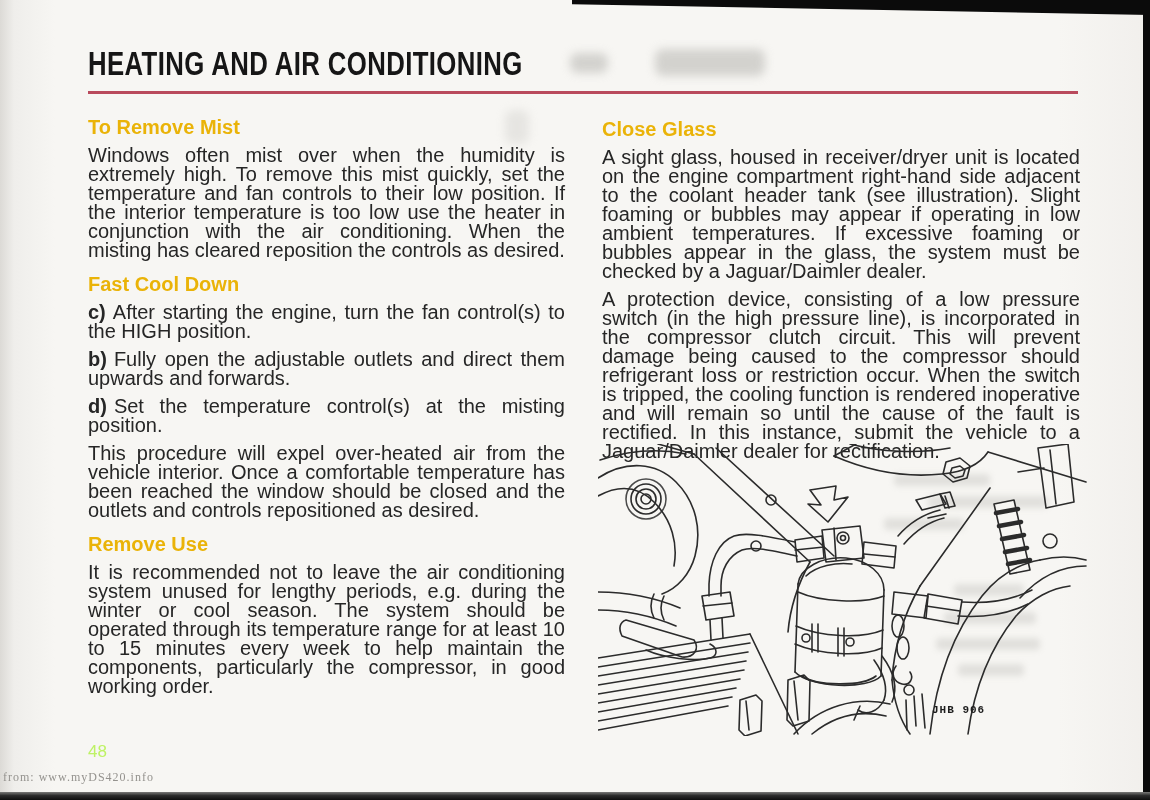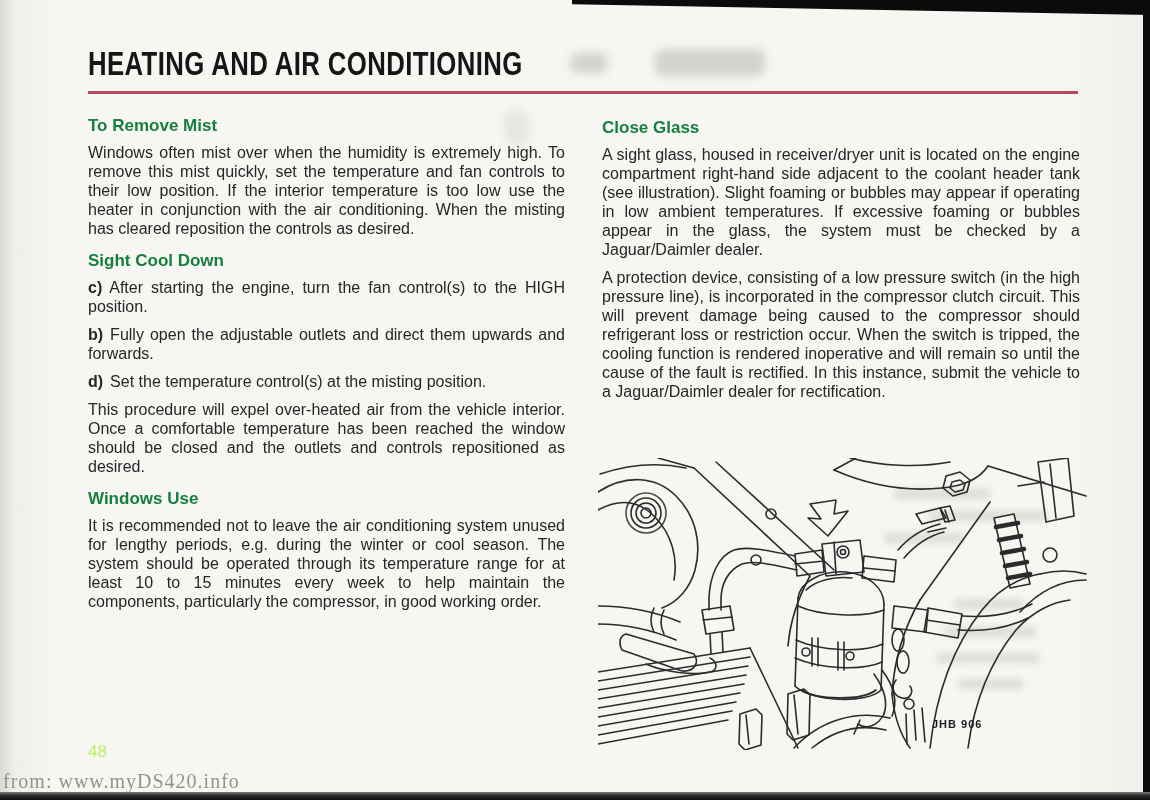--- a/index.html
+++ b/index.html
@@ -29,66 +29,66 @@
   }
   .title-rule{position:absolute;left:88px;top:91px;width:990px;height:3px;background:#b94a5c;}
   .smudge{position:absolute;background:#c7c6c2;border-radius:8px;filter:blur(5px);}
   .smudge.s1{left:570px;top:53px;width:38px;height:20px;opacity:.75;}
   .smudge.s2{left:655px;top:49px;width:110px;height:27px;opacity:.75;}
   .smudge.s3{left:505px;top:110px;width:24px;height:34px;opacity:.35;}
   
   .col{position:absolute;color:#262626;}
   .col-left{left:88px;top:116px;width:477px;}
   .col-right{left:602px;top:118px;width:478px;}
-  .col h2{font-size:17px;font-weight:bold;color:#15803d;margin:13px 0 7px;}
+  .col h2{font-size:20px;font-weight:bold;color:#eab308;margin:13px 0 7px;}
   .col h2:first-child{margin-top:0;}
-  .col p{font-size:16px;line-height:19px;text-align:justify;margin:0 0 9px;}
+  .col p{font-size:20px;line-height:19px;text-align:justify;margin:0 0 9px;}
   .col p.step b{padding-right:7px;}
   
-  .figure{position:absolute;left:598px;top:458px;width:490px;height:292px;}
+  .figure{position:absolute;left:598px;top:444px;width:490px;height:292px;font-family:Liberation Mono, monospace;}
   .figure svg{position:absolute;inset:0;}
   .figure-label{
     position:absolute;left:334px;top:260px;
     font-size:11px;font-weight:bold;letter-spacing:1px;color:#1e1e1e;
   }
   
   .ghost{position:absolute;background:#a9a8a3;border-radius:4px;filter:blur(3px);opacity:.28;}
   
   .pageno{position:absolute;left:88px;top:742px;font-size:17px;color:#bef264;}
   .watermark{
     position:absolute;left:3px;top:770px;
     font-family:"Liberation Serif", serif;
-    font-size:20px;color:#94928e;letter-spacing:1px;filter:blur(.4px);
+    font-size:12px;color:#94928e;letter-spacing:1px;filter:blur(.4px);
     white-space:nowrap;
   }
 </style>
 </head>
 <body>
 
 <div class="paper"></div>
 <div class="scan-top-wedge"></div>
 <div class="scan-right"></div>
 
 <h1 class="title">HEATING AND AIR CONDITIONING</h1>
 <div class="smudge s1"></div>
 <div class="smudge s2"></div>
 <div class="smudge s3"></div>
 <div class="title-rule"></div>
 
 <div class="col col-left">
   <h2>To Remove Mist</h2>
   <p>Windows often mist over when the humidity is extremely high. To remove this mist quickly, set the temperature and fan controls to their low position. If the interior temperature is too low use the heater in conjunction with the air conditioning. When the misting has cleared reposition the controls as desired.</p>
 
-  <h2>Sight Cool Down</h2>
+  <h2>Fast Cool Down</h2>
   <p class="step"><b>c)</b><span>After starting the engine, turn the fan control(s) to the HIGH position.</span></p>
   <p class="step"><b>b)</b><span>Fully open the adjustable outlets and direct them upwards and forwards.</span></p>
   <p class="step"><b>d)</b><span>Set the temperature control(s) at the misting position.</span></p>
   <p>This procedure will expel over-heated air from the vehicle interior. Once a comfortable temperature has been reached the window should be closed and the outlets and controls repositioned as desired.</p>
 
-  <h2>Windows Use</h2>
+  <h2>Remove Use</h2>
   <p>It is recommended not to leave the air conditioning system unused for lengthy periods, e.g. during the winter or cool season. The system should be operated through its temperature range for at least 10 to 15 minutes every week to help maintain the components, particularly the compressor, in good working order.</p>
 </div>
 
 <div class="col col-right">
   <h2>Close Glass</h2>
   <p>A sight glass, housed in receiver/dryer unit is located on the engine compartment right-hand side adjacent to the coolant header tank (see illustration). Slight foaming or bubbles may appear if operating in low ambient temperatures. If excessive foaming or bubbles appear in the glass, the system must be checked by a Jaguar/Daimler dealer.</p>
 
   <p>A protection device, consisting of a low pressure switch (in the high pressure line), is incorporated in the compressor clutch circuit. This will prevent damage being caused to the compressor should refrigerant loss or restriction occur. When the switch is tripped, the cooling function is rendered inoperative and will remain so until the cause of the fault is rectified. In this instance, submit the vehicle to a Jaguar/Daimler dealer for rectification.</p>
 </div>
 

